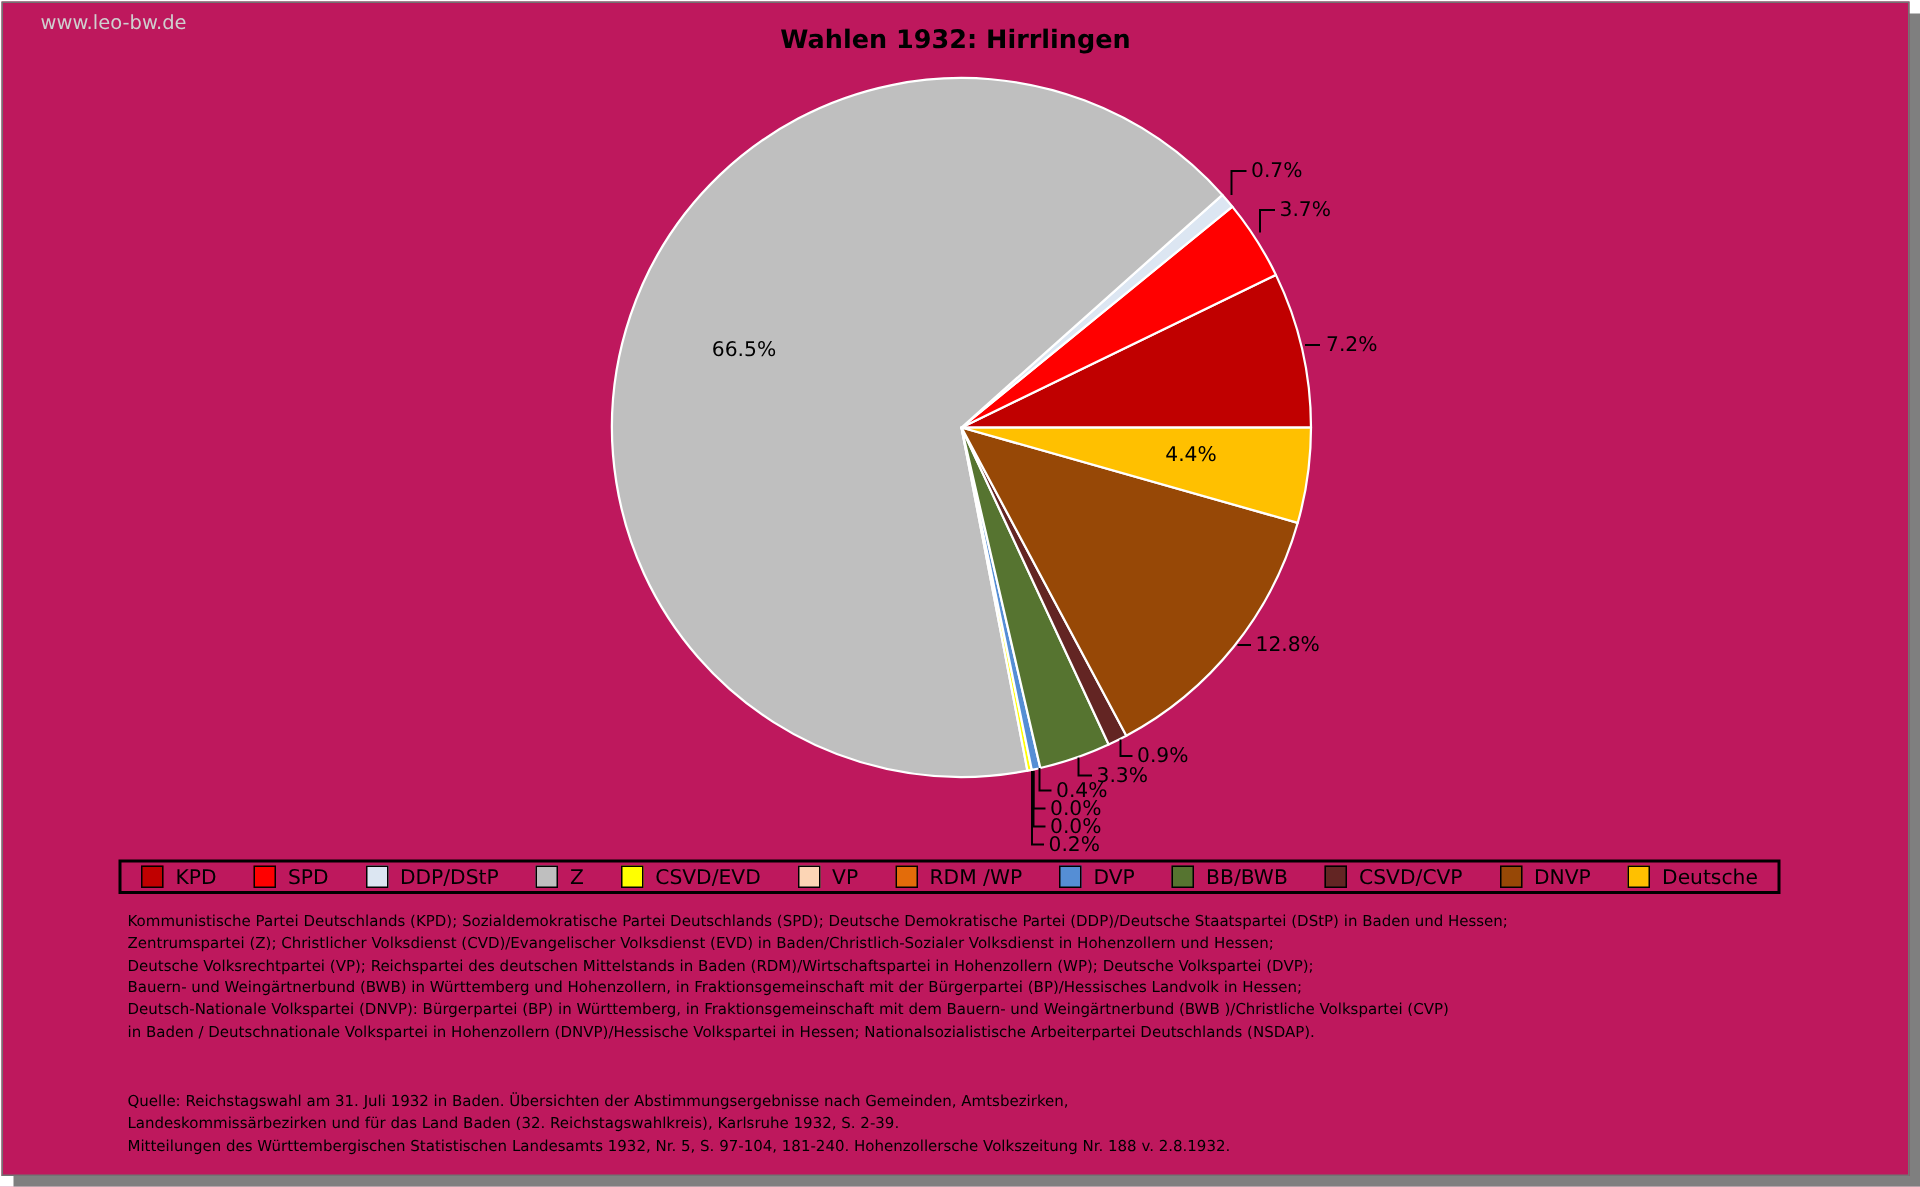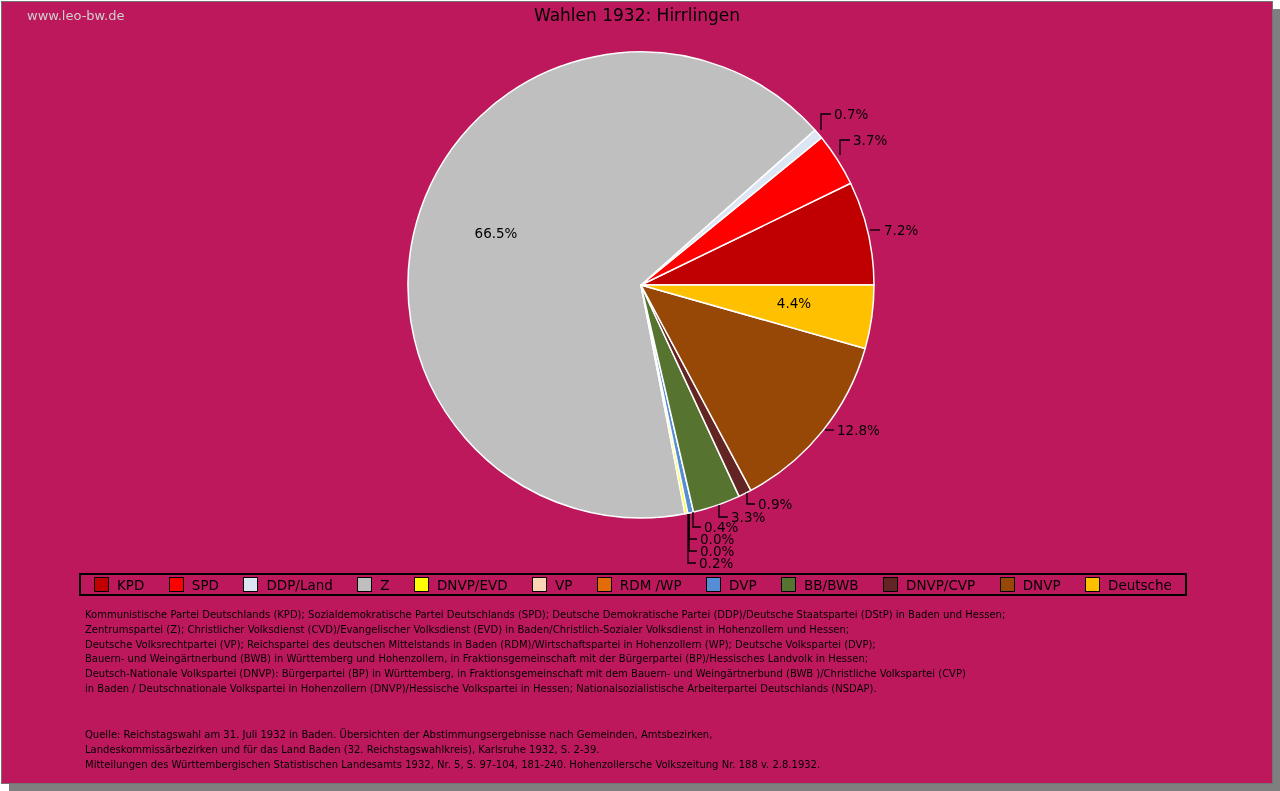--- a/index.html
+++ b/index.html
@@ -1,20 +1,20 @@
 <!DOCTYPE html>
 <html><head>
 <meta charset="utf-8">
 <style>
   html,body{margin:0;padding:0;background:#ffffff;}
   body{width:1280px;height:791px;position:relative;font-family:"DejaVu Sans","Liberation Sans",sans-serif;color:#000;}
   .card{position:absolute;left:1px;top:1px;width:1270px;height:781px;background:#be185d;
         border:1px solid #737373;box-shadow:8px 8px 0 0 #7f7f7f;}
   .watermark{position:absolute;left:25px;top:6px;font-size:13px;color:#cfcfcf;}
-  .title{position:absolute;top:3px;left:0;right:0;text-align:center;font-size:17px;font-weight:normal;}
+  .title{position:absolute;top:15px;left:0;right:0;text-align:center;font-size:17px;font-weight:bold;}
   svg.pie{position:absolute;left:0;top:0;}
   .legend{position:absolute;left:77px;top:571px;width:1108px;height:23px;border:2px solid #000;
           box-sizing:border-box;display:flex;align-items:center;justify-content:space-between;
           padding:0 13px;}
   .legend-item{display:flex;font-size:13.5px;white-space:nowrap;}
   .swatch{width:13px;height:13px;border:1px solid #000;margin-right:8px;flex:0 0 auto;}
   .note{position:absolute;left:83px;right:60px;font-size:10px;line-height:14.8px;
         white-space:pre-line;margin:0;}
   .note.parties{top:606px;}
   .note.territorial{top:703px;}
@@ -64,49 +64,49 @@
       <div class="legend-item">
         <span class="swatch" style="background: rgb(192, 0, 0);"></span>
         <span>KPD</span>
       </div>
       <div class="legend-item">
         <span class="swatch" style="background: rgb(255, 0, 0);"></span>
         <span>SPD</span>
       </div>
       <div class="legend-item">
         <span class="swatch" style="background: rgb(220, 230, 242);"></span>
-        <span>DDP/Land</span>
+        <span>DDP/DStP</span>
       </div>
       <div class="legend-item">
         <span class="swatch" style="background: rgb(191, 191, 191);"></span>
         <span>Z</span>
       </div>
       <div class="legend-item">
         <span class="swatch" style="background: rgb(255, 255, 0);"></span>
-        <span>DNVP/EVD</span>
+        <span>CSVD/EVD</span>
       </div>
       <div class="legend-item">
         <span class="swatch" style="background: rgb(252, 213, 181);"></span>
         <span>VP</span>
       </div>
       <div class="legend-item">
         <span class="swatch" style="background: rgb(227, 108, 10);"></span>
         <span>RDM /WP</span>
       </div>
       <div class="legend-item">
         <span class="swatch" style="background: rgb(85, 142, 213);"></span>
         <span>DVP</span>
       </div>
       <div class="legend-item">
         <span class="swatch" style="background: rgb(86, 116, 48);"></span>
         <span>BB/BWB</span>
       </div>
       <div class="legend-item">
         <span class="swatch" style="background: rgb(99, 37, 35);"></span>
-        <span>DNVP/CVP</span>
+        <span>CSVD/CVP</span>
       </div>
       <div class="legend-item">
         <span class="swatch" style="background: rgb(151, 72, 6);"></span>
         <span>DNVP</span>
       </div>
       <div class="legend-item">
         <span class="swatch" style="background: rgb(255, 192, 0);"></span>
         <span>Deutsche</span>
       </div>
     </div>

